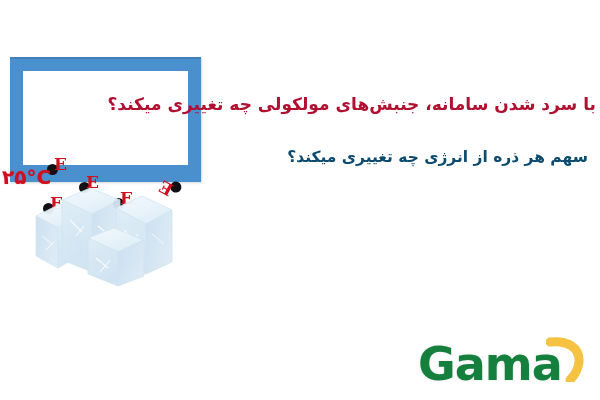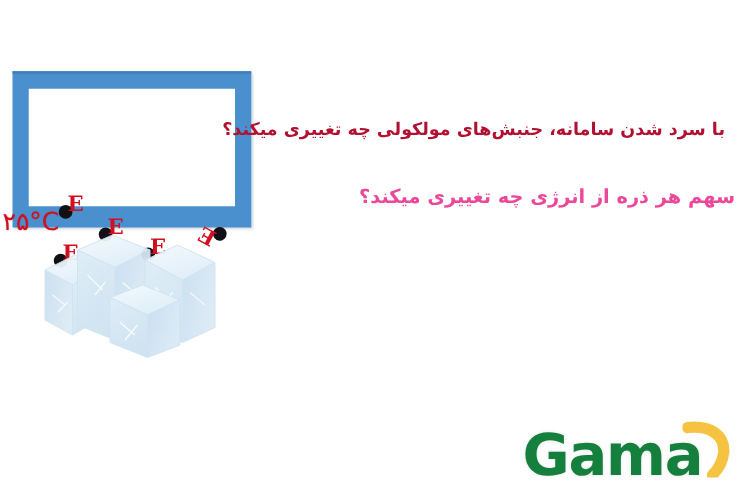--- a/index.html
+++ b/index.html
@@ -79,21 +79,21 @@
   .p3 { left: 20px;  top: 126px; }
   .p4 { left: 90px;  top: 121px; }
   .p5 { left: 133px; top: 102px; transform: rotate(-152deg); }
 
   
   .temp-label {
     position: absolute;
     left: 2px;
     top: 166px;
     font-family: "DejaVu Sans", "Liberation Sans", sans-serif;
-    font-weight: normal;
+    font-weight: bold;
     font-size: 20px;
     line-height: 22px;
     color: #d10f1e;
     direction: ltr;
     unicode-bidi: bidi-override;
     white-space: nowrap;
     text-shadow: 0 0 1px rgba(209,15,30,0.5);
   }
 
   
@@ -109,32 +109,32 @@
   
   .question {
     position: absolute;
     direction: rtl;
     text-align: right;
     font-family: "DejaVu Sans", "Liberation Sans", sans-serif;
     font-weight: bold;
     white-space: nowrap;
   }
   .question-1 {
-    right: 20px;
+    right: 4px;
     top: 93px;
-    font-size: 14px;
+    font-size: 17px;
     line-height: 22px;
     color: #b11030;
   }
   .question-2 {
     right: 12px;
     top: 146px;
     font-size: 15.5px;
     line-height: 22px;
-    color: #ec4899;
+    color: #0c4a6e;
   }
 
   
   .watermark {
     position: absolute;
     left: 418px;
     top: 338px;
     width: 172px;
     height: 52px;
     direction: ltr;

